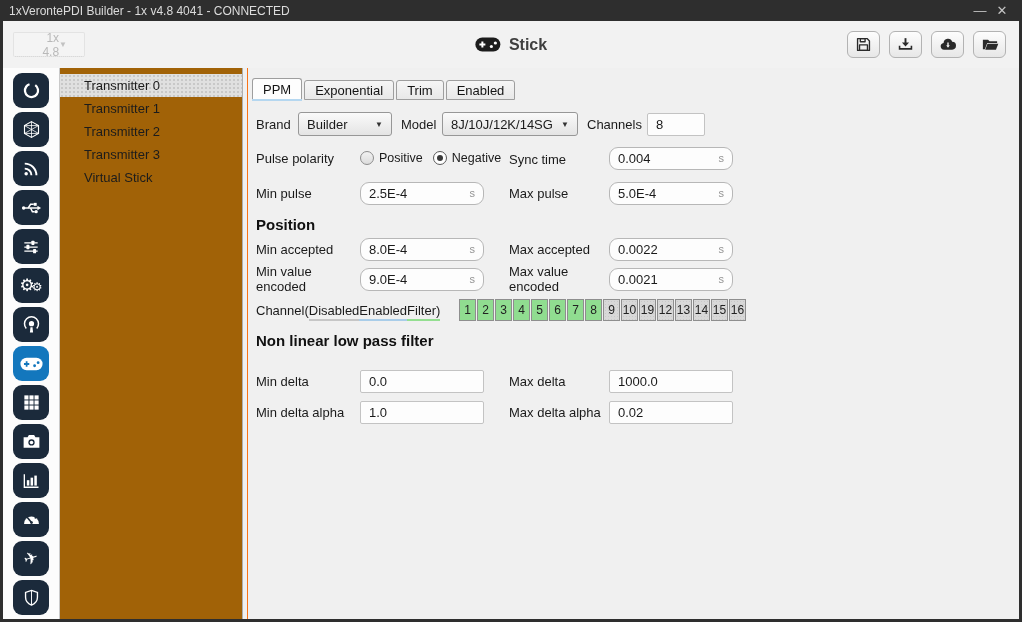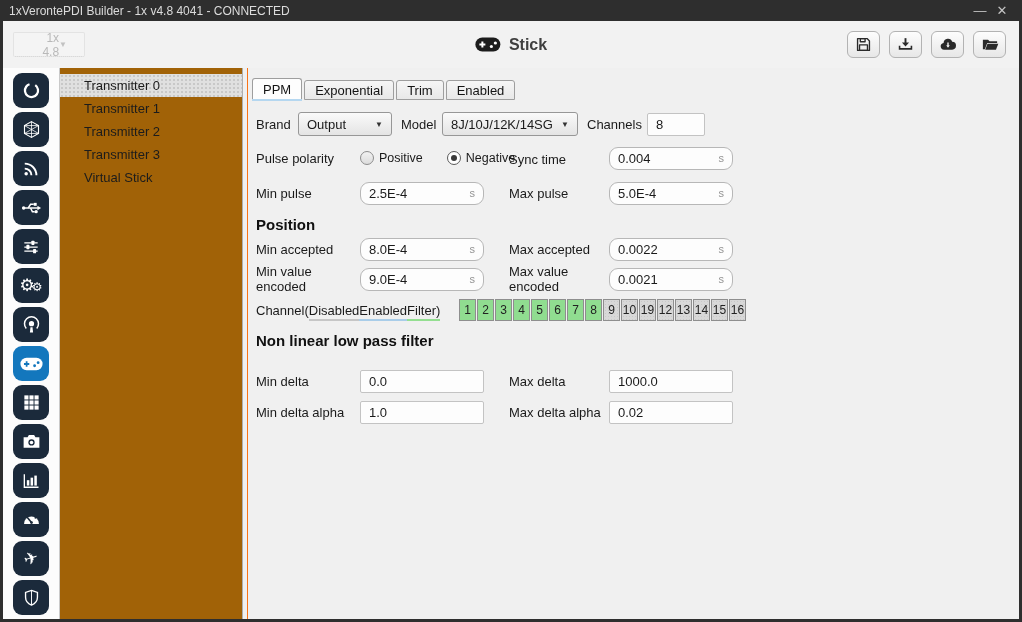--- a/index.html
+++ b/index.html
@@ -56,21 +56,21 @@
 
   .ufield { width:124px; height:23px; border:1px solid #b7b7b7; border-radius:9px; background:#fdfdfd;
       display:flex; align-items:center; justify-content:space-between; padding:0 8px; flex:0 0 auto; }
   .ufield .unit { color:#939393; font-size:11px; }
   .pfield { width:124px; height:23px; border:1px solid #c3c3c3; border-radius:2px; background:#fdfdfd;
       display:flex; align-items:center; padding:0 8px; flex:0 0 auto; }
   .dd { height:24px; border:1px solid #979797; border-radius:3px; background:linear-gradient(#fafafa,#e4e4e4);
       display:flex; align-items:center; justify-content:space-between; padding:0 8px; flex:0 0 auto; }
   .dd .arr { font-size:8px; color:#333; margin-left:6px; }
 
-  .radio-zone { width:249px; display:flex; align-items:center; gap:24px; flex:0 0 auto;text-align:right; }
+  .radio-zone { width:249px; display:flex; align-items:center; gap:10px; flex:0 0 auto;text-align:right; }
   .radio { display:flex; align-items:center; gap:5px; font-size:12.5px; }
   .rdot { width:14px; height:14px; border-radius:50%; border:1px solid #8d8d8d; background:linear-gradient(#f2f2f2,#dcdcdc); position:relative; flex:0 0 auto; }
   .radio.checked .rdot { background:#ffffff; border-color:#5a5a5a; }
   .radio.checked .rdot::after { content:""; position:absolute; left:3px; top:3px; width:6px; height:6px; border-radius:50%; background:#3a3a3a; }
 
   .chlabel { width:203px; flex:0 0 auto; }
   .u-dis { border-bottom:2px solid #c6c6c6; padding-bottom:1px; }
   .u-en  { border-bottom:2px solid #a9cde9; padding-bottom:1px; }
   .u-fil { border-bottom:2px solid #94df91; padding-bottom:1px; }
   .chboxes { display:flex; gap:1px; }
@@ -284,21 +284,21 @@
             <span>Trim</span>
           </div>
         <div class="tab">
             <span>Enabled</span>
           </div>
       </div>
 
       <div class="frow">
         <span style="width:42px">Brand</span>
         <div class="dd" style="width:94px">
-          <span>Output</span>
+          <span>Builder</span>
             <span class="arr">▼</span>
         </div>
         <span style="width:41px; margin-left:9px">Model</span>
         <div class="dd" style="width:136px">
           <span>8J/10J/12K/14SG</span>
             <span class="arr">▼</span>
         </div>
         <span style="width:58px; margin-left:9px">Channels</span>
         <div class="pfield" style="width:58px; margin-left:2px">
           <span>8</span>

